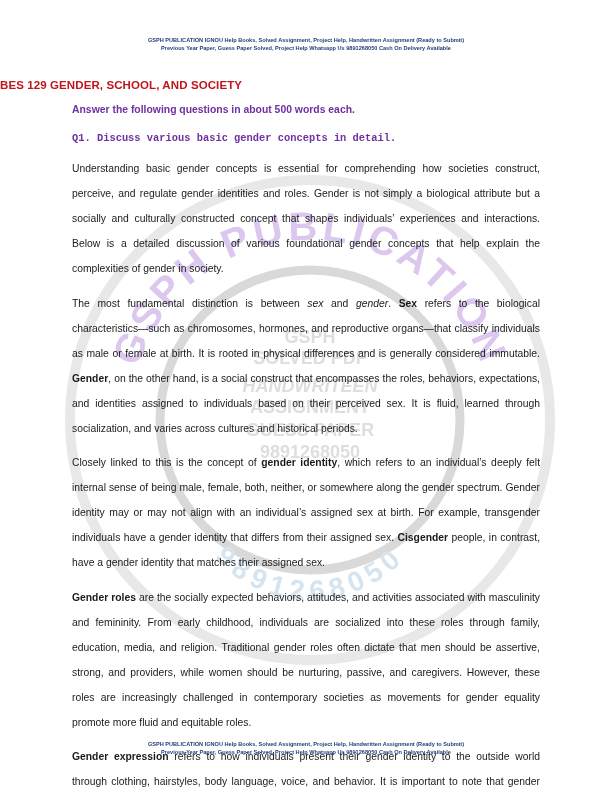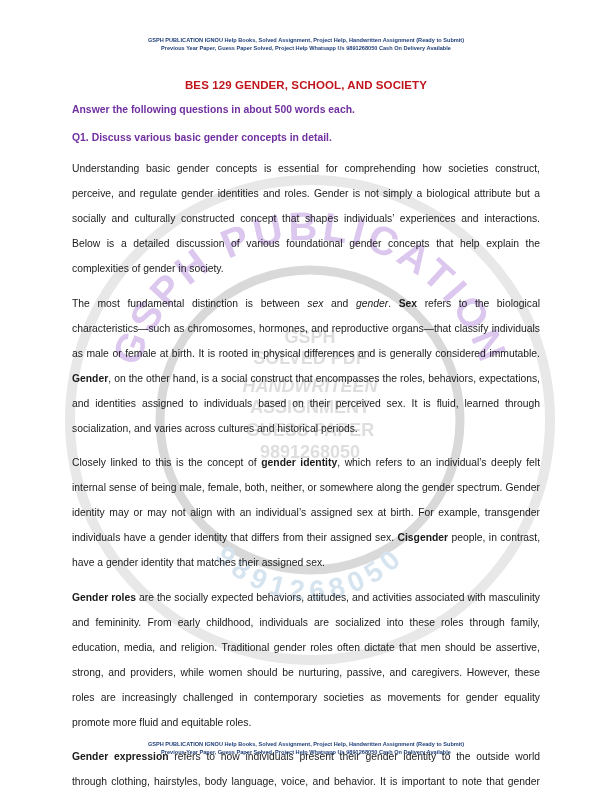--- a/index.html
+++ b/index.html
@@ -1,24 +1,24 @@
 <!DOCTYPE html>
 <html><head>
   <meta charset="utf-8">
   <style>
     html, body { margin: 0; padding: 0; background: #ffffff; }
     body { width: 612px; height: 792px; position: relative; overflow: hidden; font-family: "Liberation Sans", sans-serif; }
     .page { position: absolute; left: 0; top: 0; width: 612px; height: 792px; background: #ffffff; }
     .header, .footer { position: absolute; left: 0; width: 612px; text-align: center; font-family: "Liberation Sans", sans-serif; font-weight: bold; font-size: 5.6px; line-height: 8px; color: #1f3f78; }
     .header { top: 36px; }
     .footer { top: 740px; }
-    .title { position: absolute; top: 79px; left: 0; width: 612px; text-align: center; font-family: "Liberation Sans", sans-serif; font-weight: bold; font-size: 11.5px; color: #c0151c; letter-spacing: 0.1px; }
+    .title { position: absolute; top: 79px; left: 0; width: 612px; font-family: "Liberation Sans", sans-serif; font-weight: bold; font-size: 11.5px; color: #c0151c; letter-spacing: 0.1px; }
     .instr, .question { position: absolute; left: 72px; font-family: "Liberation Sans", sans-serif; font-weight: bold; font-size: 10.4px; color: #7030a0; }
     .instr { top: 104px; }
-    .question { top: 132px; }
+    .question { top: 132px; font-family: Liberation Mono, monospace; }
     .body { position: absolute; left: 72px; width: 468px; font-family: "Liberation Sans", sans-serif; font-size: 10.35px; line-height: 25px; color: #1a1a1a; text-align: justify; }
     .body p { margin: 0 0 9.5px 0; }
     .body b { font-weight: bold; }
     .body i { font-style: italic; }
     .watermark { position: absolute; left: 0; top: 0; width: 612px; height: 792px; pointer-events: none; z-index: 0; }
     .content { position: absolute; left: 0; top: 0; width: 612px; height: 792px; z-index: 1; }
   </style>
 </head>
 <body>
 

